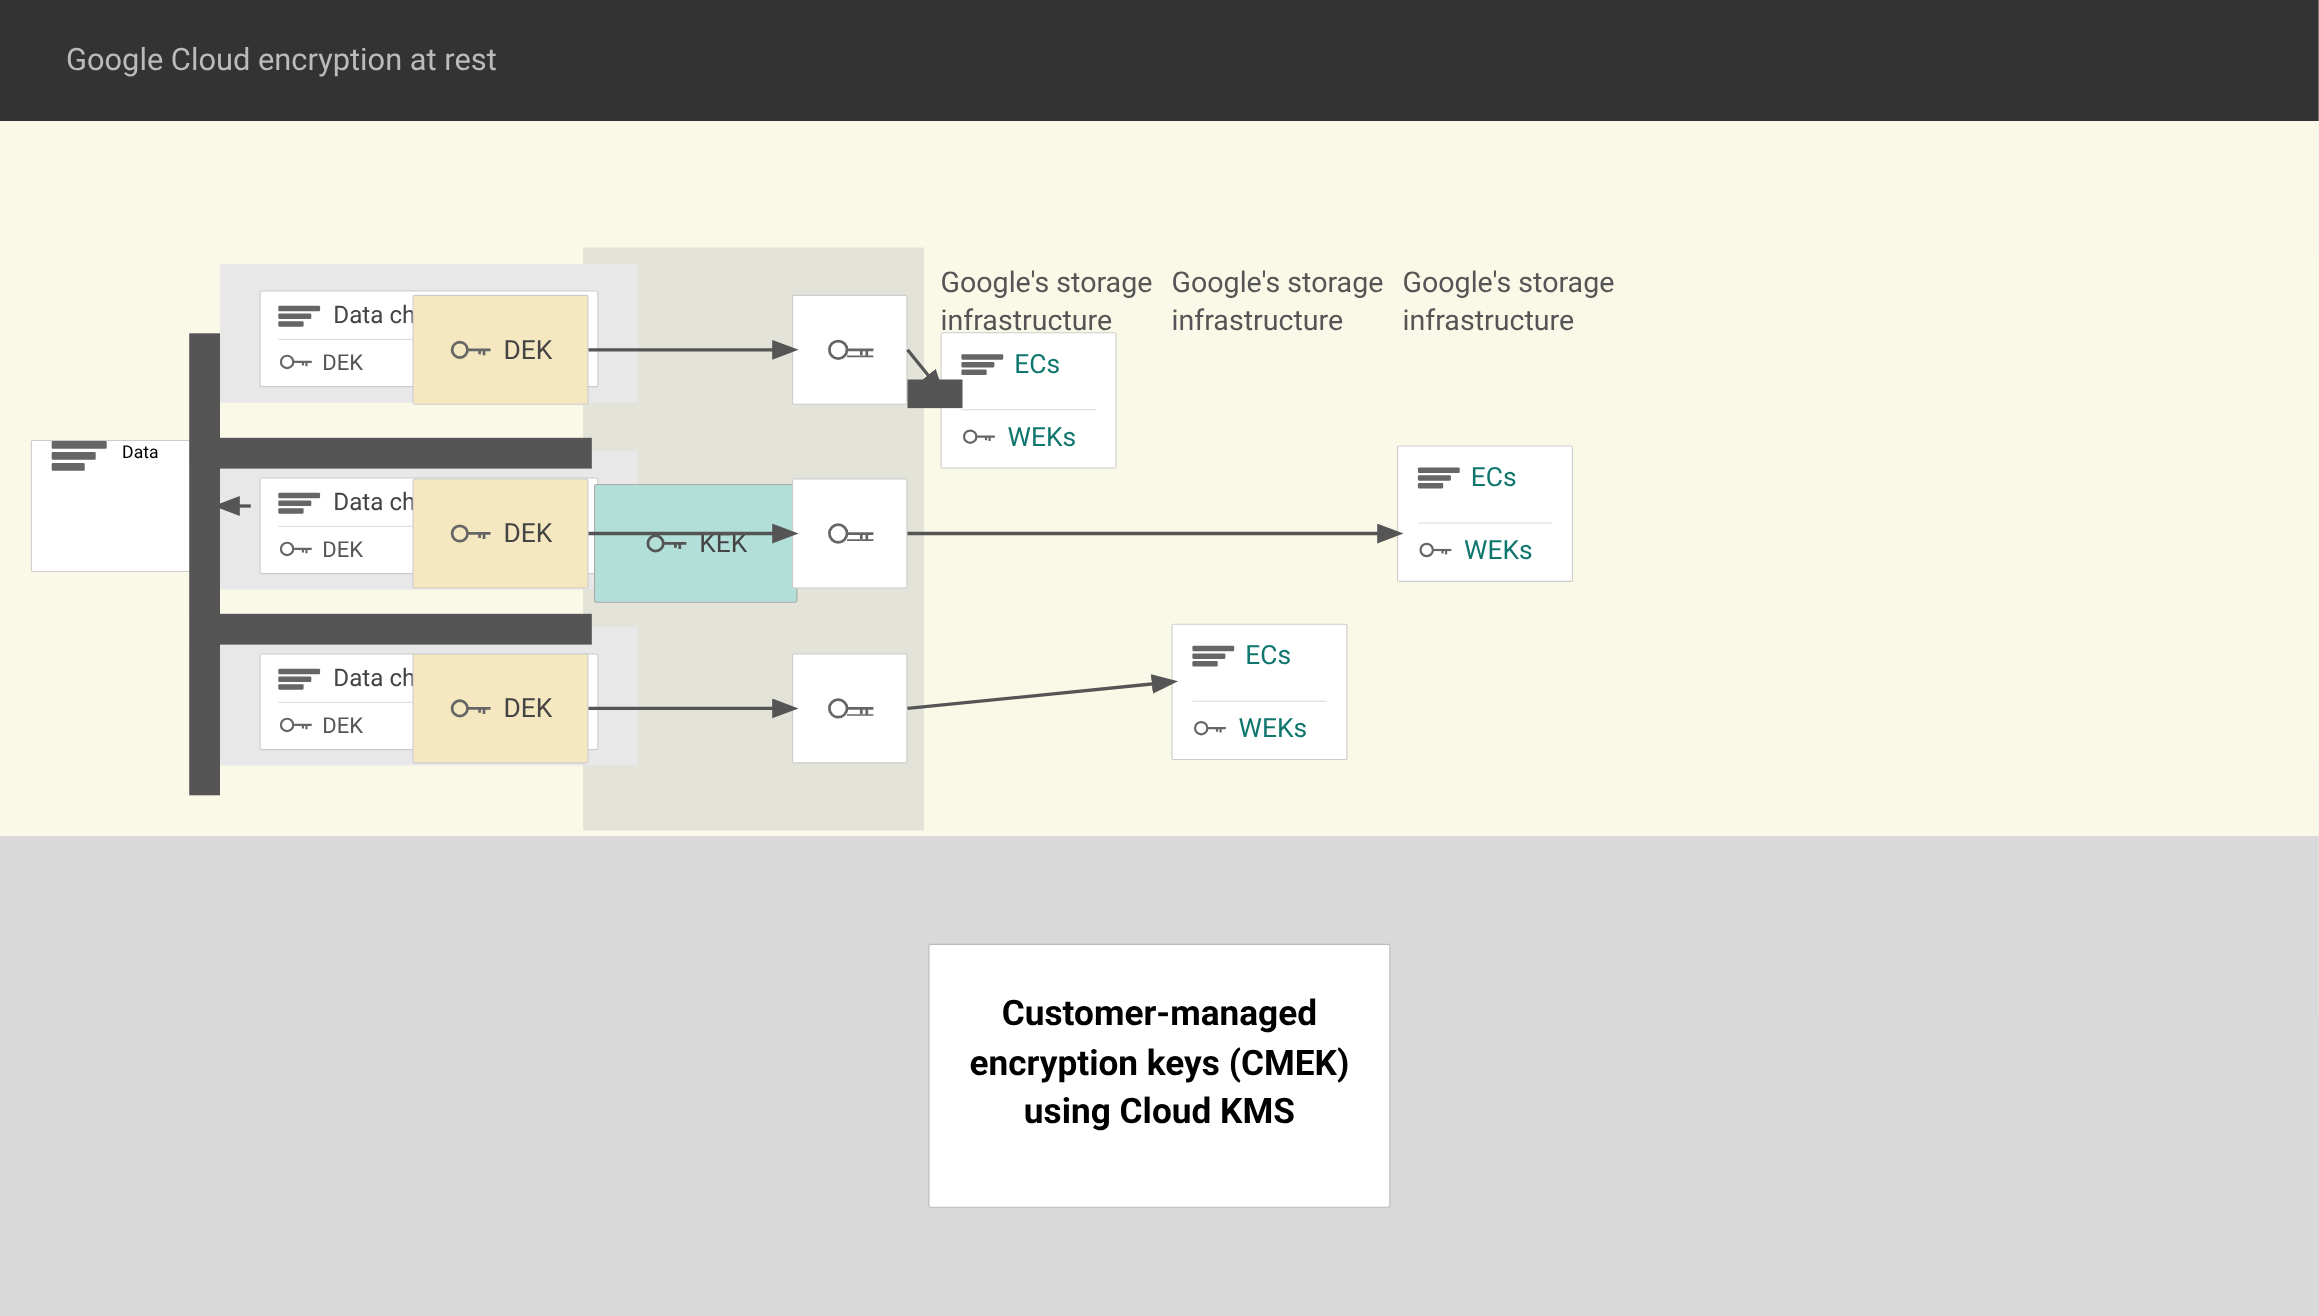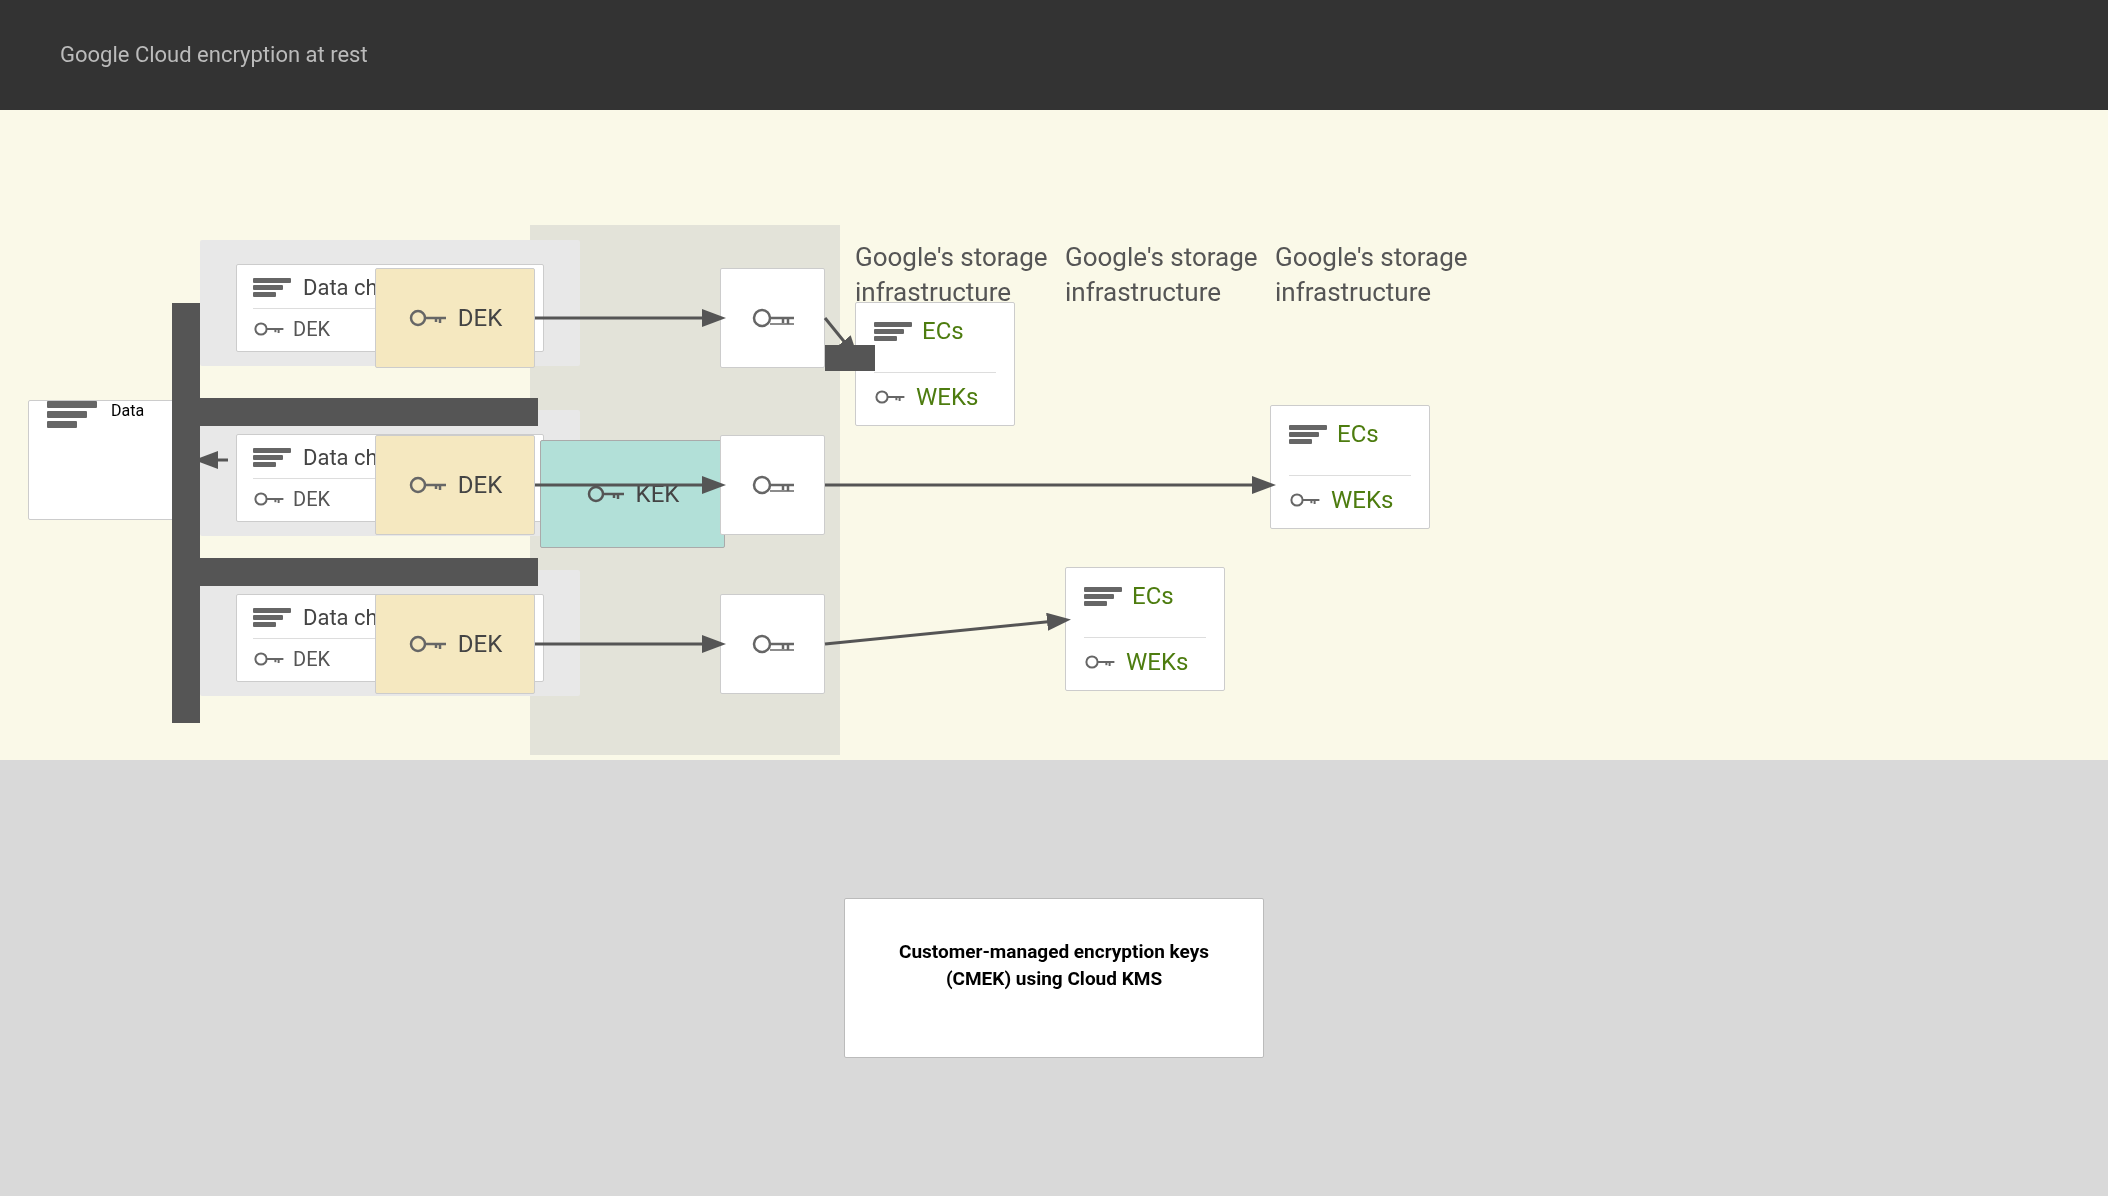--- a/index.html
+++ b/index.html
@@ -15,21 +15,21 @@
     .top-bar {
       width: 100%;
       height: 110px;
       background: #333;
       display: flex;
       align-items: center;
       padding: 0 60px;
     }
     .top-bar-text {
       color: #bbb;
-      font-size: 22px;
+      font-size: 28px;
       line-height: 1.4;
     }
 
     
     .diagram-area {
       width: 100%;
       height: 650px;
       background: #faf9e8;
       position: relative;
       overflow: hidden;
@@ -49,21 +49,21 @@
     .legend-box {
       background: white;
       border: 1.5px solid #bbb;
       border-radius: 2px;
       width: 420px;
       padding: 40px 30px;
       text-align: center;
     }
     .legend-title {
       font-weight: bold;
-      font-size: 19px;
+      font-size: 32px;
       line-height: 1.4;
       margin-bottom: 24px;
     }
     .legend-desc {
       font-size: 24px;
       line-height: 1.4;
     }
 
     
     .node-data {
@@ -218,21 +218,21 @@
       border: 1.5px solid #ccc;
       border-radius: 2px;
       padding: 14px 18px 14px 18px;
       min-width: 160px;
     }
     .storage-row {
       display: flex;
       align-items: center;
       gap: 10px;
       font-size: 24px;
-      color: #4d7c0f;
+      color: #0f766e;
     }
     .storage-row + .storage-row {
       margin-top: 27px;
       padding-top: 10px;
       border-top: 1px solid #ddd;
     }
 
     
     .sg-top-left { left: 855px; top: 192px; }
     .sg-right-mid { left: 1270px; top: 295px; }

